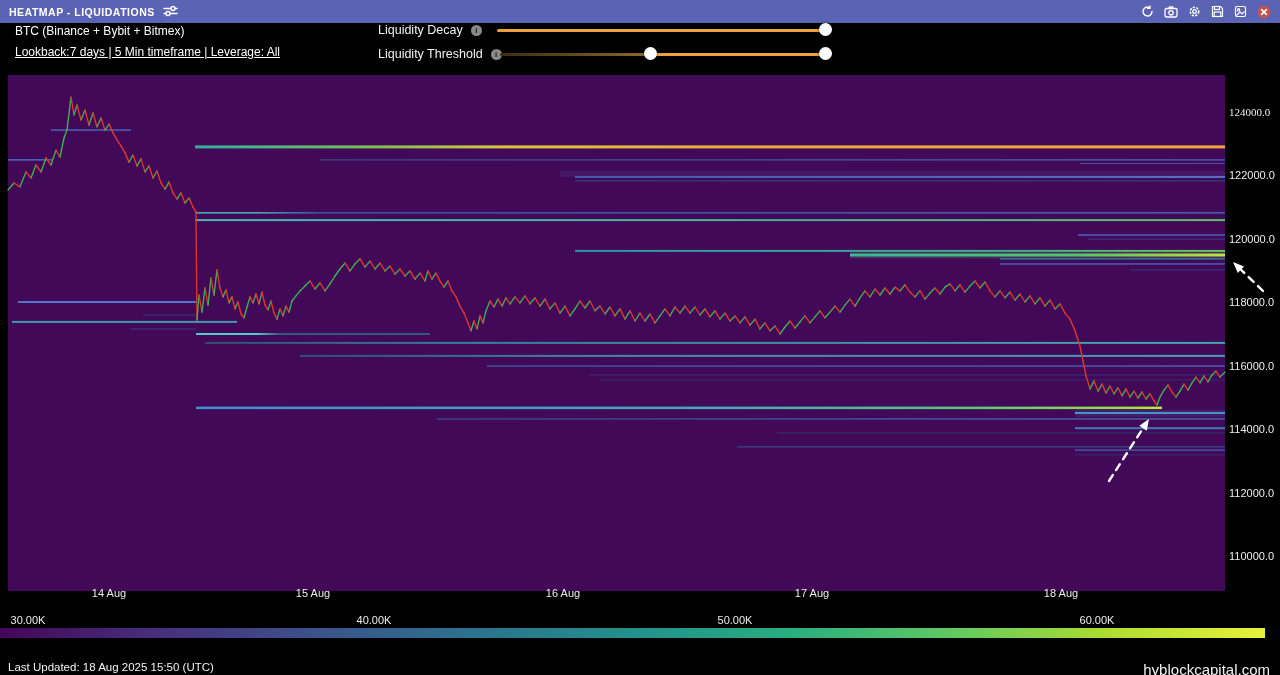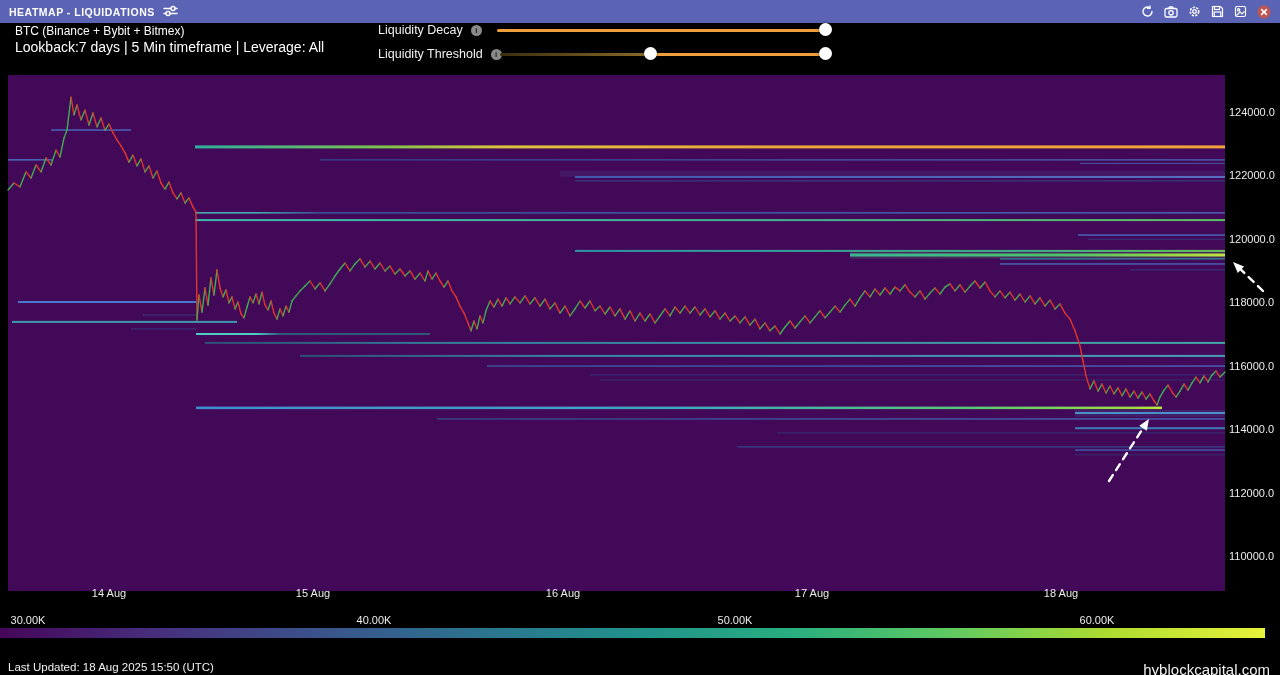--- a/index.html
+++ b/index.html
@@ -8,21 +8,21 @@
 
   .topbar { position:absolute; left:0; top:0; width:1280px; height:23px; background:#5b63b4;
             display:flex; align-items:center; justify-content:space-between; padding:0 9px; }
   .title-wrap { display:flex; align-items:center; gap:8px;text-align:center; }
   .app-title { font-size:10.5px; font-weight:bold; letter-spacing:.5px; color:#fff; }
   .tb-icons { display:flex; align-items:center; gap:10px; }
   .tb-icons svg { display:block; }
 
   .info-block { position:absolute; left:15px; top:23px; }
   .info-line1 { font-size:12px; line-height:15px; margin-top:1px; }
-  .info-line2 { font-size:14px; line-height:15px; margin-top:1px; }
+  .info-line2 { font-size:12px; line-height:15px; margin-top:6px;text-decoration:underline; }
 
   .slider-row { position:absolute; height:16px; display:flex; align-items:center; }
   .slider-label { font-size:12.5px; color:#f2f2f2; white-space:nowrap; }
   .info-icon { display:inline-block; width:11px; height:11px; border-radius:50%; background:#8a8a8a;
                color:#1d1d1d; font-size:8px; font-weight:bold; text-align:center; line-height:11px;
                margin-left:8px; }
   .track { position:absolute; height:3px; border-radius:2px; top:7px; }
   .handle { position:absolute; width:13px; height:13px; border-radius:50%; background:#fff;
             top:1px; box-shadow:0 0 3px rgba(0,0,0,.6); }
 
@@ -511,21 +511,21 @@
       <line x1="1263" y1="291" x2="1240.9" y2="269.6" stroke="#fff" stroke-width="2.4" stroke-dasharray="7 6" stroke-linecap="round"></line>
       <polygon points="1233,262 1237.8,272.9 1244.0,266.4" fill="#fff"></polygon>
     </g>
     <g>
       <line x1="1109" y1="481" x2="1143.0" y2="428.2" stroke="#fff" stroke-width="2.4" stroke-dasharray="7 6" stroke-linecap="round"></line>
       <polygon points="1149,419 1139.3,425.8 1146.8,430.7" fill="#fff"></polygon>
     </g>
   </svg>
 
 <div id="y-axis">
-    <div class="ytick" style="top: 106px;">124000.0</div>
+    <div class="ytick" style="top: 106px; font-family: Liberation Serif, serif;">124000.0</div>
     <div class="ytick" style="top: 169.428px;">122000.0</div>
     <div class="ytick" style="top: 232.856px;">120000.0</div>
     <div class="ytick" style="top: 296.284px;">118000.0</div>
     <div class="ytick" style="top: 359.712px;">116000.0</div>
     <div class="ytick" style="top: 423.14px;">114000.0</div>
     <div class="ytick" style="top: 486.568px;">112000.0</div>
     <div class="ytick" style="top: 549.996px;">110000.0</div>
   </div>
 <div id="x-axis">
     <div class="xtick" style="left: 65px; margin-left: 44px;">14 Aug</div>

